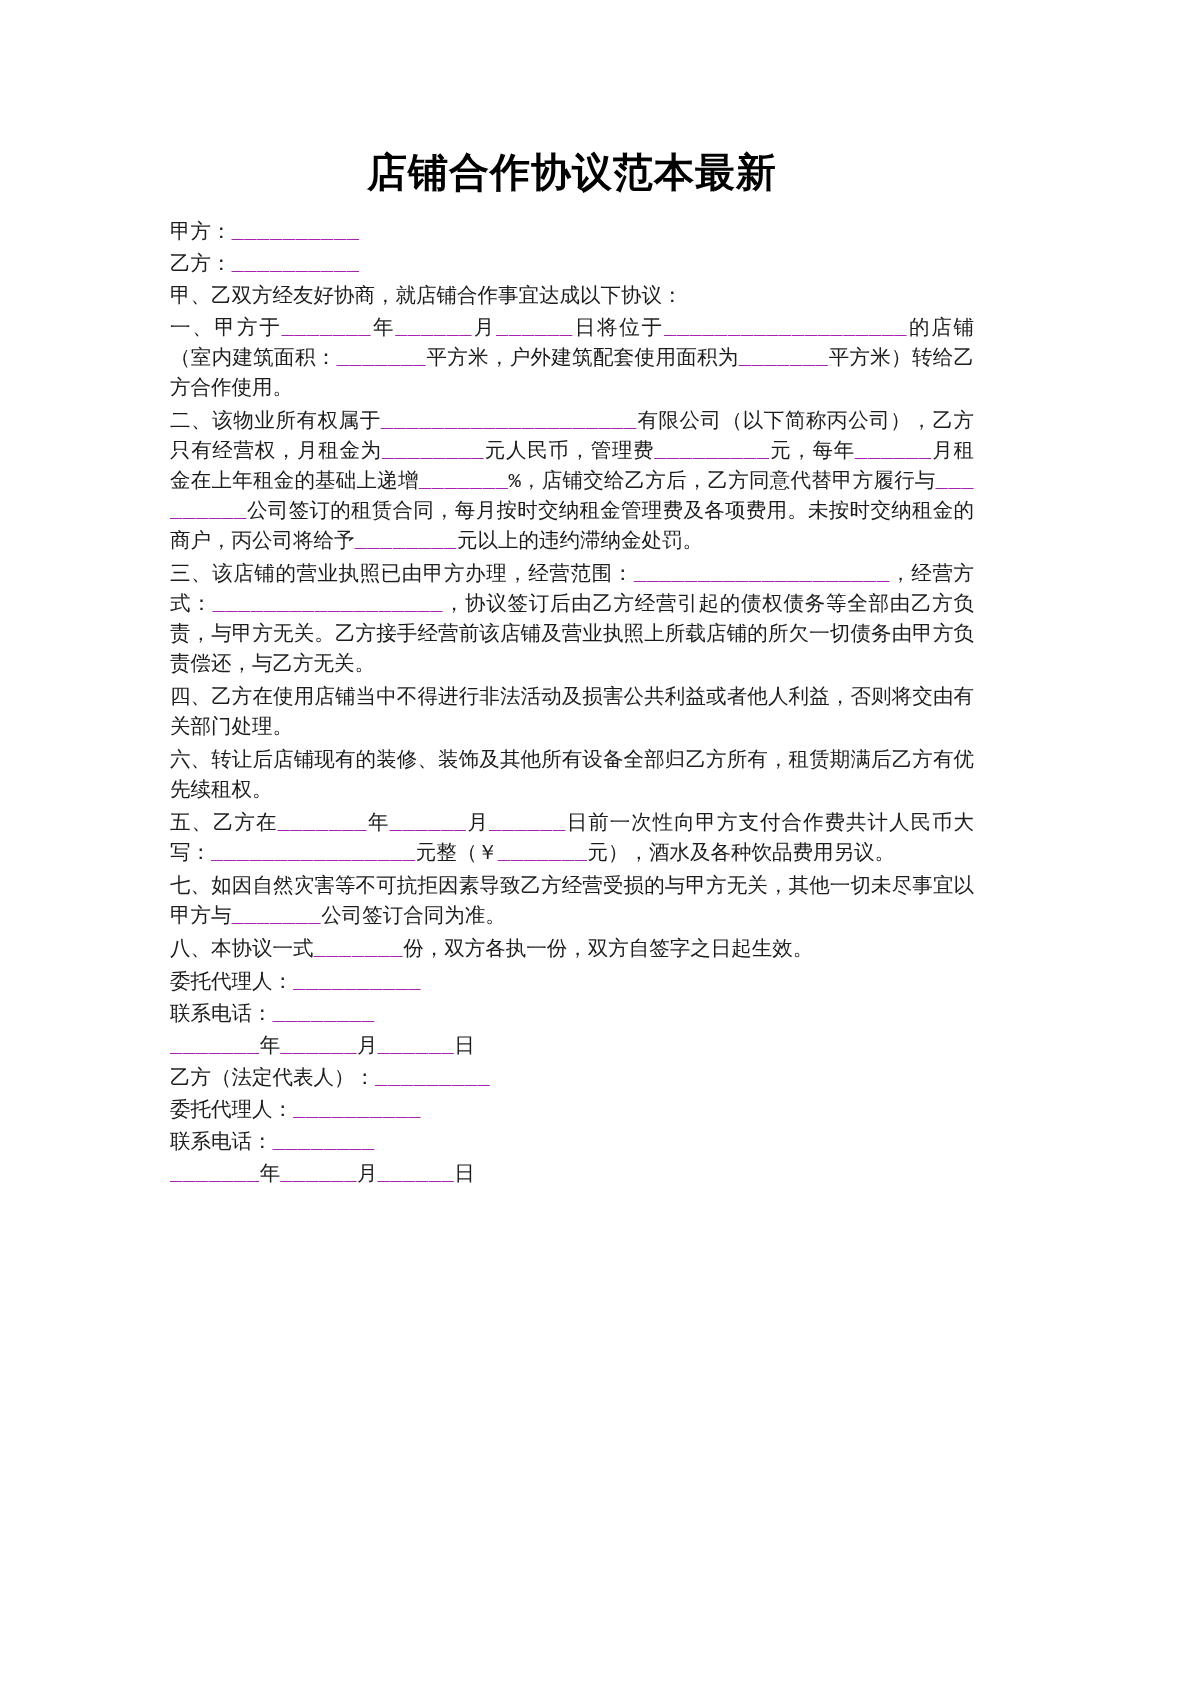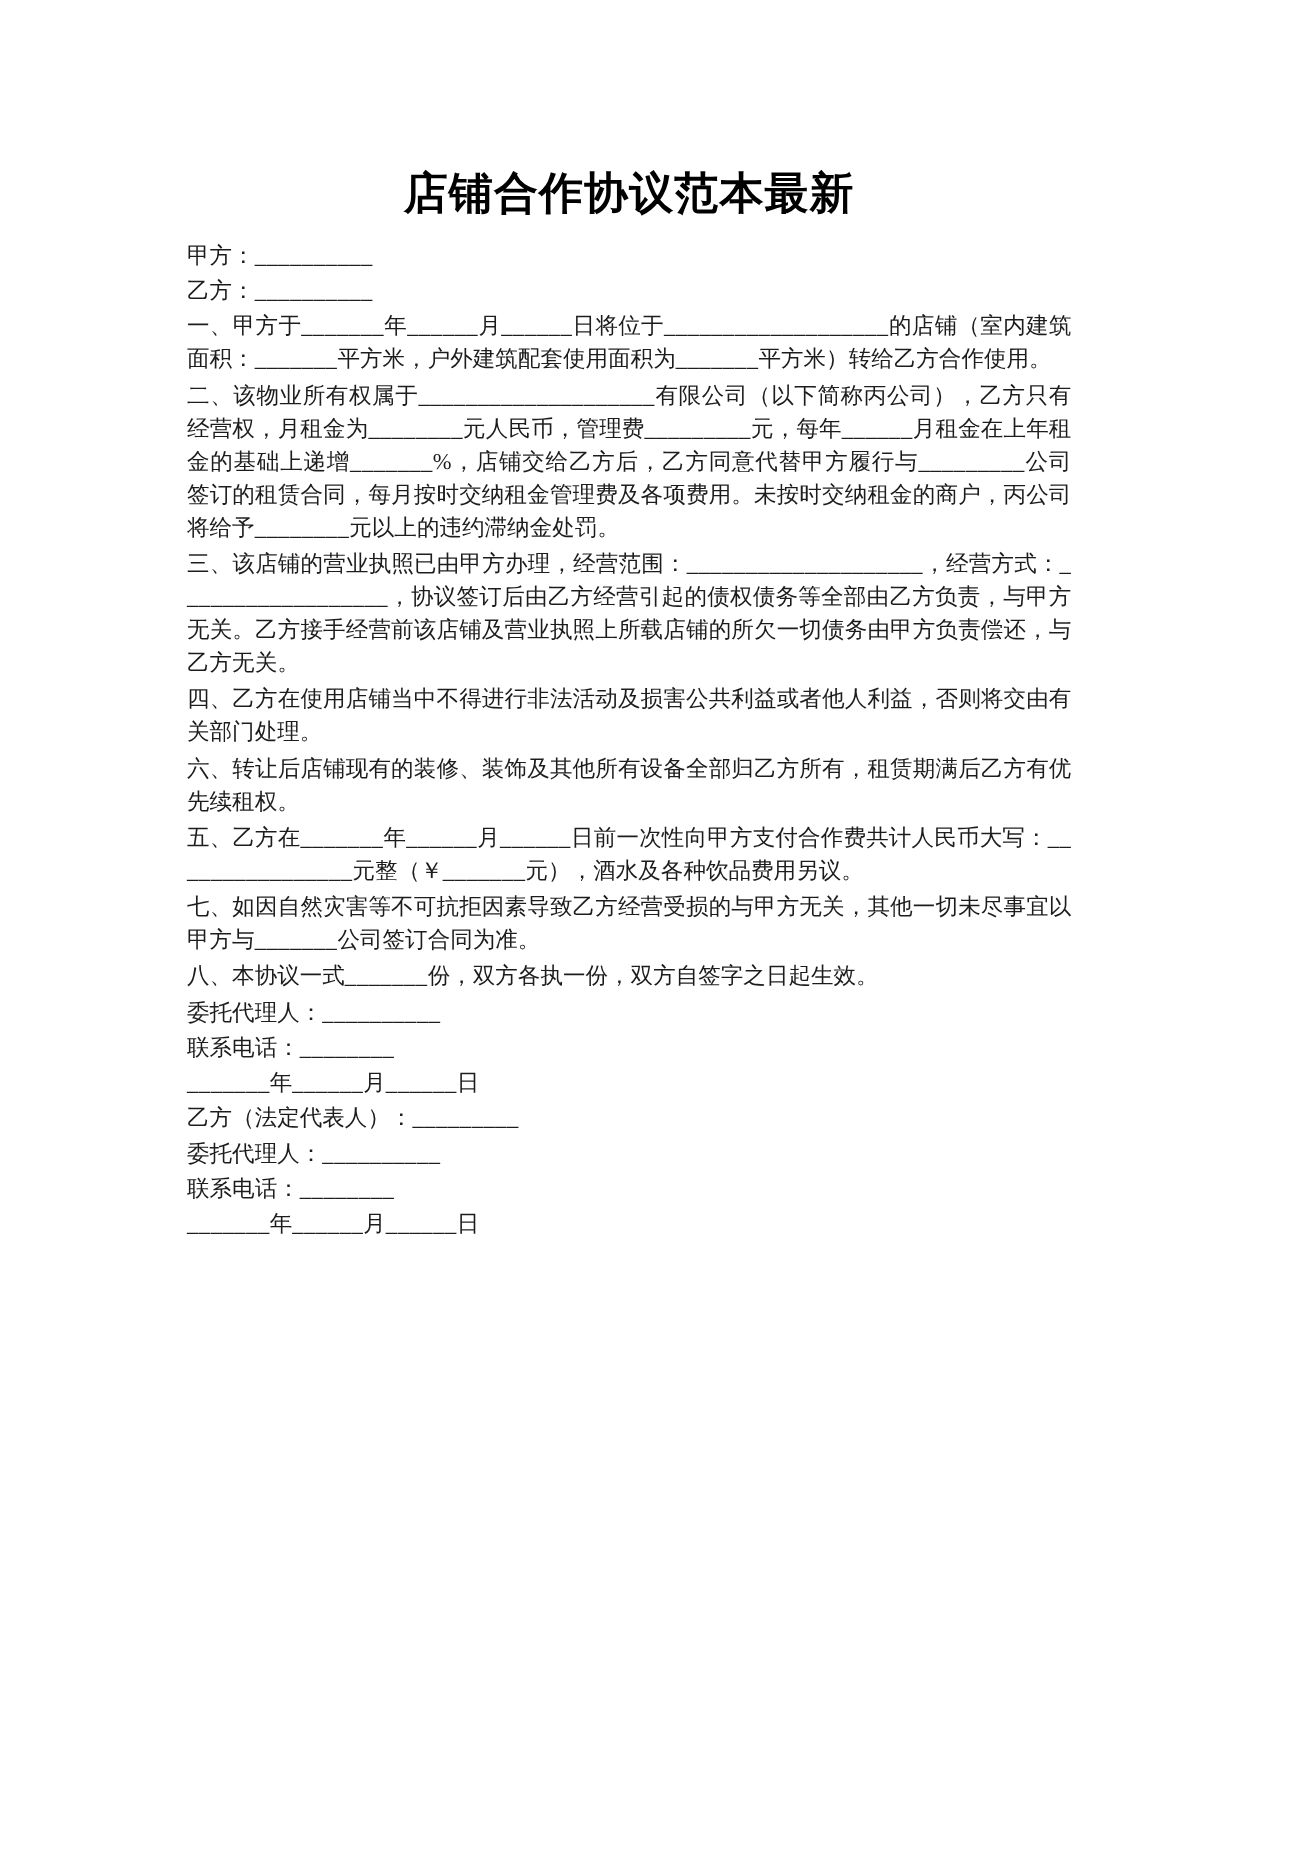--- a/index.html
+++ b/index.html
@@ -3,21 +3,21 @@
 <meta charset="utf-8">
 <style>
   * { box-sizing: border-box; margin: 0; padding: 0; }
   html, body { background: #ffffff; }
   .page {
     position: relative;
     width: 1150px;
     height: 1683px;
     background: #ffffff;
     overflow: hidden;
-    font-family: Liberation Serif, serif;
+    font-family: Liberation Mono, monospace;
     color: #1c1c1c;
   }
   .content {
     padding: 150px 176px 0 170px;
   }
   .doc-title {
     font-size: 40px;
     line-height: 52px;
     font-weight: bold;
     text-align: center;
@@ -27,36 +27,37 @@
   }
   .line, .clause {
     font-size: 20.5px;
     line-height: 30px;
     margin-bottom: 2px;
     text-align: justify;
     word-break: break-all;
   }
   .clause { margin-bottom: 3px; }
   .blank {
-    color: #000000;
+    color: #a21caf;
     letter-spacing: 0.5px;
   }
   .sig-block .line { margin-bottom: 2px; }
 </style>
 </head>
 <body>
 
 <div class="page">
   <div class="content">
 
     <h1 class="doc-title">店铺合作协议范本最新</h1>
 
     <p class="line">甲方：<span class="blank">__________</span></p>
     <p class="line">乙方：<span class="blank">__________</span></p>
 
+    <p class="line">甲、乙双方经友好协商，就店铺合作事宜达成以下协议：</p>
 
     <p class="clause">一、甲方于<span class="blank">_______</span>年<span class="blank">______</span>月<span class="blank">______</span>日将位于<span class="blank">___________________</span>的店铺（室内建筑面积：<span class="blank">_______</span>平方米，户外建筑配套使用面积为<span class="blank">_______</span>平方米）转给乙方合作使用。</p>
     <p class="clause">二、该物业所有权属于<span class="blank">____________________</span>有限公司（以下简称丙公司），乙方只有经营权，月租金为<span class="blank">________</span>元人民币，管理费<span class="blank">_________</span>元，每年<span class="blank">______</span>月租金在上年租金的基础上递增<span class="blank">_______</span>%，店铺交给乙方后，乙方同意代替甲方履行与<span class="blank">_________</span>公司签订的租赁合同，每月按时交纳租金管理费及各项费用。未按时交纳租金的商户，丙公司将给予<span class="blank">________</span>元以上的违约滞纳金处罚。</p>
     <p class="clause">三、该店铺的营业执照已由甲方办理，经营范围：<span class="blank">____________________</span>，经营方式：<span class="blank">__________________</span>，协议签订后由乙方经营引起的债权债务等全部由乙方负责，与甲方无关。乙方接手经营前该店铺及营业执照上所载店铺的所欠一切债务由甲方负责偿还，与乙方无关。</p>
     <p class="clause">四、乙方在使用店铺当中不得进行非法活动及损害公共利益或者他人利益，否则将交由有关部门处理。</p>
     <p class="clause">六、转让后店铺现有的装修、装饰及其他所有设备全部归乙方所有，租赁期满后乙方有优先续租权。</p>
     <p class="clause">五、乙方在<span class="blank">_______</span>年<span class="blank">______</span>月<span class="blank">______</span>日前一次性向甲方支付合作费共计人民币大写：<span class="blank">________________</span>元整（￥<span class="blank">_______</span>元），酒水及各种饮品费用另议。</p>
     <p class="clause">七、如因自然灾害等不可抗拒因素导致乙方经营受损的与甲方无关，其他一切未尽事宜以甲方与<span class="blank">_______</span>公司签订合同为准。</p>
     <p class="clause">八、本协议一式<span class="blank">_______</span>份，双方各执一份，双方自签字之日起生效。</p>
 

